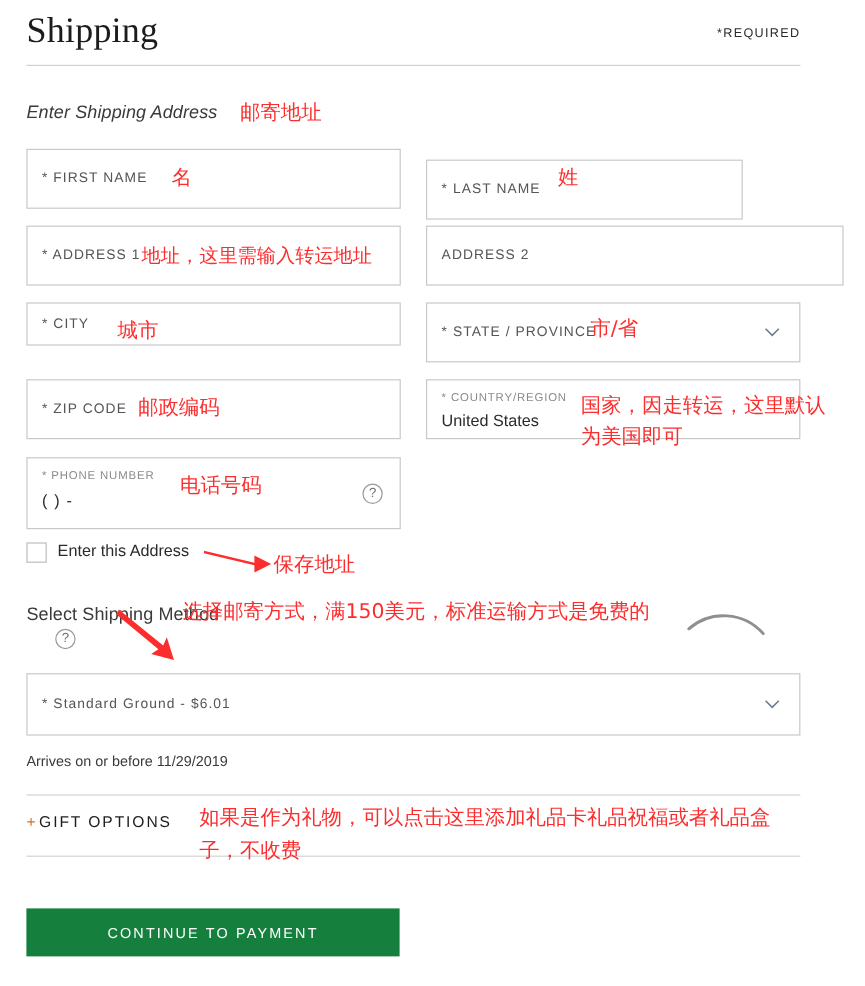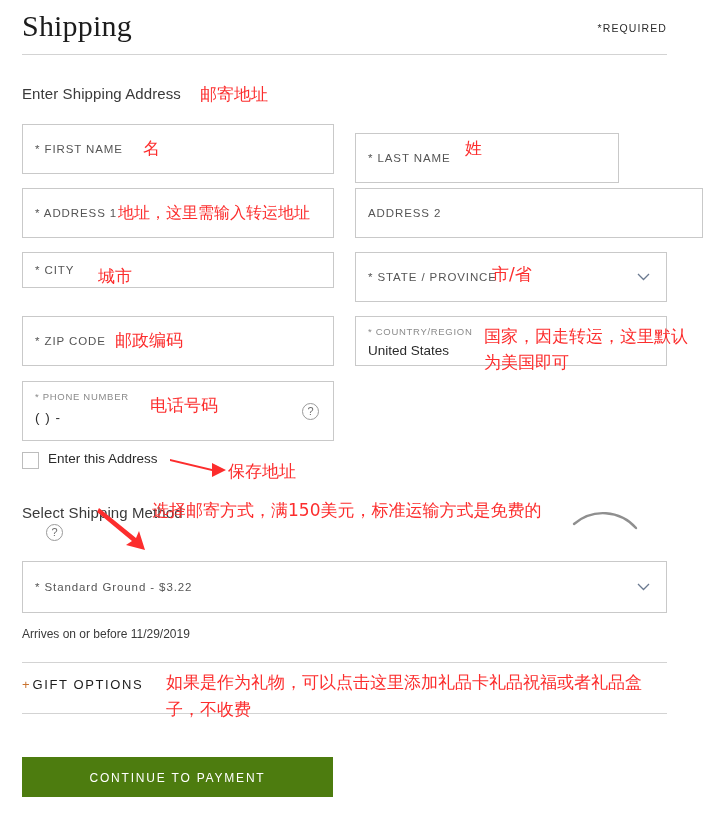--- a/index.html
+++ b/index.html
@@ -53,21 +53,21 @@
   }
 
   
   .section-heading {
     position: absolute;
     font-size: 15px;
     color: #3a3a3a;
     letter-spacing: 0.1px;
     white-space: nowrap;
   }
-  #enter-shipping-address-heading { left: 22px; top: 85px; }
+  #enter-shipping-address-heading { left: 22px; top: 85px; font-style: italic; }
   #select-shipping-method-heading { left: 22px; top: 504px; }
 
   
   .field {
     position: absolute;
     border: 1px solid #c9c9c9;
     background: #fff;
     box-sizing: border-box;
   }
   .field-label {
@@ -213,21 +213,21 @@
     background: #d3d3d3;
   }
 
   
   #continue-to-payment-button {
     position: absolute;
     left: 22px;
     top: 757px;
     width: 311px;
     height: 40px;
-    background: #4d7c0f;
+    background: #15803d;
     border: none;
     color: #ffffff;
     font-family: "Liberation Sans", sans-serif;
     font-size: 12px;
     letter-spacing: 1.8px;
     text-align: center;
     line-height: 40px;
     cursor: default;
   }
 
@@ -241,21 +241,21 @@
     white-space: pre;
     pointer-events: none;
   }
   #ann-address        { left: 200px; top: 84px;  font-size: 17px; }
   #ann-first-name     { left: 143px; top: 138px; font-size: 17px; }
   #ann-last-name      { left: 465px; top: 138px; font-size: 17px; }
   #ann-address-1      { left: 118px; top: 202px; font-size: 16px; }
   #ann-city           { left: 98px;  top: 266px; font-size: 17px; }
   #ann-state          { left: 492px; top: 264px; font-size: 17px; }
   #ann-zip            { left: 115px; top: 330px; font-size: 17px; }
-  #ann-country        { left: 484px; top: 325px; font-size: 17px; line-height: 26px; font-family: Liberation Mono, monospace; }
+  #ann-country        { left: 484px; top: 325px; font-size: 17px; line-height: 26px; }
   #ann-phone          { left: 150px; top: 395px; font-size: 17px; }
   #ann-save-address   { left: 228px; top: 461px; font-size: 17px; }
   #ann-shipping       { left: 152px; top: 500px; font-size: 17px; }
   #ann-gift           { left: 166px; top: 669px; font-size: 17px; line-height: 27px; }
 
   .annotation-arrow {
     position: absolute;
     pointer-events: none;
   }
 
@@ -326,21 +326,21 @@
 <div id="save-address-row">
   <span id="save-address-checkbox"></span>
   <span id="save-address-label">Enter this Address</span>
 </div>
 
 <div class="section-heading" id="select-shipping-method-heading">Select Shipping Method</div>
 
 <span class="help-icon" id="shipping-method-help-icon">?</span>
 
 <div class="field" id="field-shipping-method">
-  <span class="field-label centered">* Standard Ground - $3.22</span>
+  <span class="field-label centered">* Standard Ground - $6.01</span>
   <span class="chevron">
     <svg width="13" height="13" viewBox="0 0 13 13">
         <path d="M1 4 L6.5 9.5 L12 4" fill="none" stroke="#6b7a90" stroke-width="1.3"></path>
       </svg>
   </span>
 </div>
 
 <div id="arrival-text">Arrives on or before 11/29/2019</div>
 
 <div id="gift-rule-top"></div>

